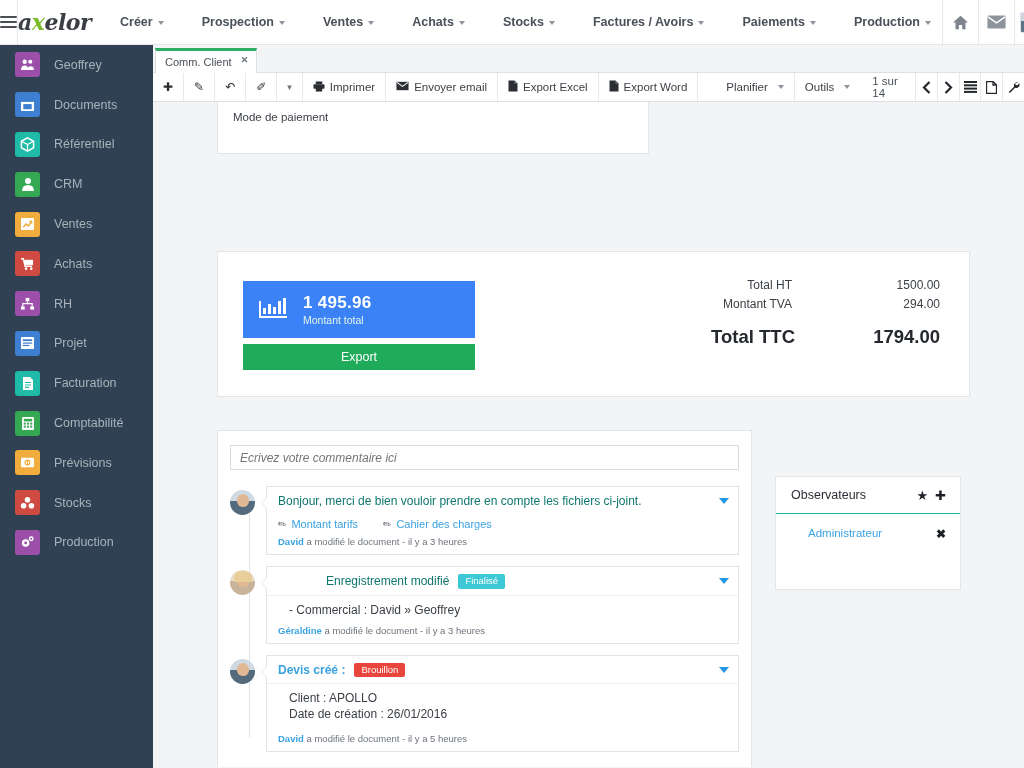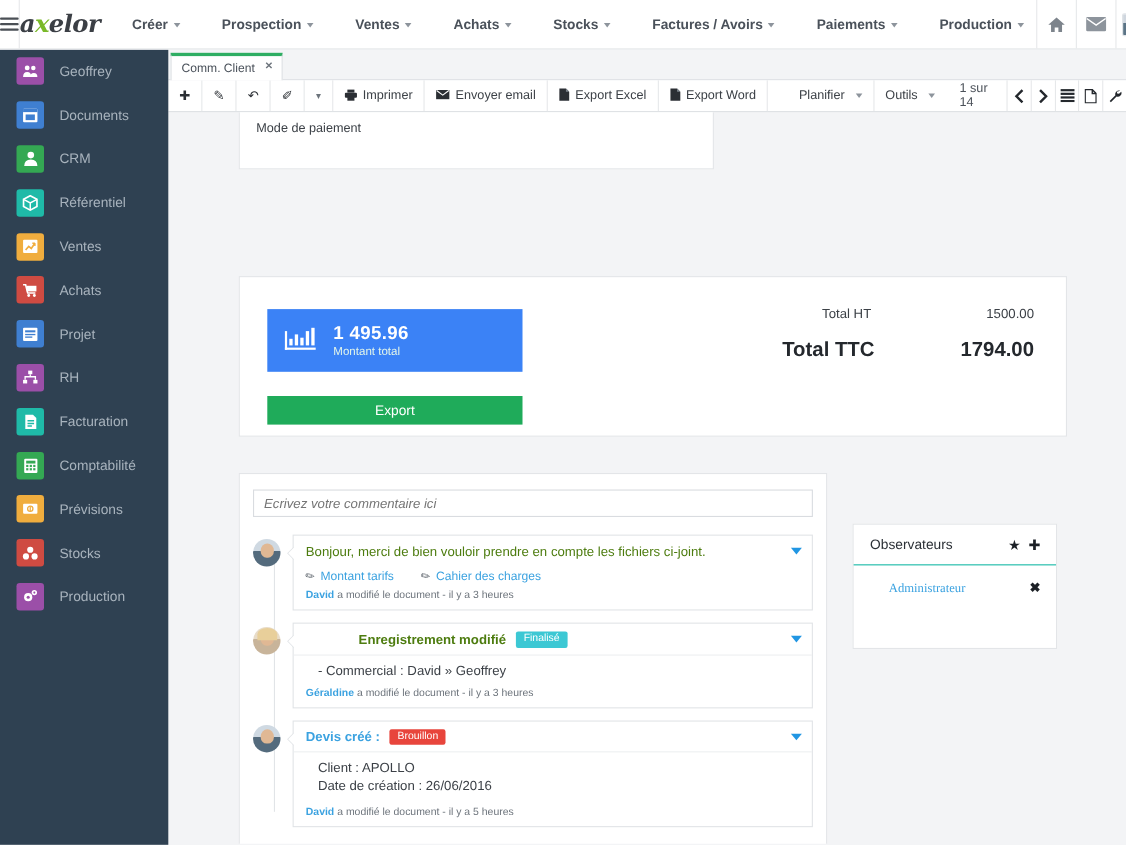--- a/index.html
+++ b/index.html
@@ -122,21 +122,21 @@
     background: #3b82f6; display: flex; align-items: center; gap: 16px;
     padding-left: 16px; cursor: pointer;
   }
   .kpi-chart { display: flex; align-items: flex-end; gap: 2px; height: 17px; border-bottom: 2px solid #fff; border-left: 2px solid #fff; padding: 0 1px 2px 2px; }
   .kpi-chart i { display: block; width: 3px; background: #fff; }
   .kpi-amount { font-size: 17px; color: #fff; font-weight: bold; letter-spacing: 0.3px; }
   .kpi-sub { font-size: 10.5px; color: #e2f5e9; margin-top: 1px; }
   .export-btn {
     position: absolute; left: 25px; top: 92px; width: 232px; height: 26px;
     background: #1fab5a; color: #fff; font-size: 12.5px;
-    display: flex; align-items: center; justify-content: center; cursor: pointer; margin-top: 16px;
+    display: flex; align-items: center; justify-content: center; cursor: pointer;
   }
   .totals { position: absolute; right: 29px; top: 26px; width: 290px; }
   .trow { display: flex; justify-content: space-between; font-size: 12px; color: #3c4147; margin-bottom: 5px; }
   .trow .tlabel { flex: 1; text-align: right; padding-right: 70px; }
   .trow .tval { width: 78px; text-align: right; }
   .trow.big { margin-top: 15px; font-size: 18.5px; font-weight: bold; color: #24282d; }
   .trow.big .tlabel { padding-right: 45px; }
   .trow.big .tval { width: 100px; }
 
   
@@ -180,22 +180,22 @@
   .bubble::after {
     content: ""; position: absolute; left: -5px; top: 10px;
     width: 0; height: 0; border-top: 6px solid transparent; border-bottom: 6px solid transparent;
     border-right: 6px solid #fff;
   }
   .bub-head {
     padding: 7px 10px 6px 11px; display: flex; align-items: center; gap: 9px;
     position: relative;
   }
   .bub-head.bordered { border-bottom: 1px solid #edeff1; }
-  .bub-title { font-size: 12px; color: #4d7c0f; }
-  .bub-title.bold { font-weight: bold; padding-left: 48px; }
+  .bub-title { font-size: 12px; color: #0f766e; }
+  .bub-title.bold { font-weight: normal; padding-left: 48px; }
   .bub-title.link { color: #3ba2e0; font-weight: bold; }
   .badge { font-size: 9.5px; color: #fff; padding: 2px 7px 3px 7px; border-radius: 2px; line-height: 1; }
   .badge.teal { background: #3cc8d4; }
   .badge.red { background: #e8453c; }
   .bub-caret {
     position: absolute; right: 9px; top: 11px; width: 0; height: 0;
     border-left: 5px solid transparent; border-right: 5px solid transparent;
     border-top: 6px solid #2196e3; cursor: pointer;
   }
   .bub-body { padding: 7px 10px 0 22px; }
@@ -212,23 +212,22 @@
     padding: 0;
   }
   .obs-head {
     height: 37px; display: flex; align-items: center; justify-content: space-between;
     padding: 0 14px 0 15px; border-bottom: 1px solid #14b8a6;
   }
   .obs-title { font-size: 12.5px; color: #2b3036; }
   .obs-acts { display: flex; gap: 7px; align-items: center; }
   .obs-ico { font-size: 13px; color: #1c2026; cursor: pointer; line-height: 1; }
   .obs-row {
-    display: flex; align-items: center; justify-content: space-between;
+    display: flex; align-items: flex-start; justify-content: space-between;
     padding: 13px 14px 0 32px;
-    font-family: Liberation Serif, serif;
   }
   .obs-name { font-size: 11.5px; color: #3ba2e0; cursor: pointer; }
   .obs-x { font-size: 12px; color: #1c2026; font-weight: bold; cursor: pointer; }
 </style>
 </head>
 <body>
 
 <div class="topbar">
   <div class="burger">
     <span class="burger-glyph">
@@ -287,36 +286,36 @@
     <span class="side-ico" style="background:#3f7fd1">
       <svg width="15" height="14" viewBox="0 0 16 15">
           <rect x="1" y="1" width="14" height="13" rx="1" fill="#fff"></rect>
           <rect x="1" y="1" width="14" height="3.2" fill="#3f7fd1"></rect>
           <rect x="3.5" y="6.5" width="9" height="5.5" fill="#3f7fd1"></rect>
         </svg>
     </span>
     <span class="side-label">Documents</span>
   </div>
   <div class="side-item">
+    <span class="side-ico" style="background:#1fbaa8">
+      <svg width="15" height="15" viewBox="0 0 16 16">
+          <path d="M8 1 L14.5 4.5 V11.5 L8 15 L1.5 11.5 V4.5 Z" fill="none" stroke="#fff" stroke-width="1.6"></path>
+          <path d="M1.5 4.5 L8 8 L14.5 4.5 M8 8 V15" stroke="#fff" stroke-width="1.4" fill="none"></path>
+        </svg>
+    </span>
+    <span class="side-label">Référentiel</span>
+  </div>
+  <div class="side-item">
     <span class="side-ico" style="background:#34a853">
       <svg width="14" height="14" viewBox="0 0 14 14">
           <circle cx="7" cy="4" r="3" fill="#fff"></circle>
           <path d="M1 14 Q1 8 7 8 Q13 8 13 14 Z" fill="#fff"></path>
         </svg>
     </span>
     <span class="side-label">CRM</span>
-  </div>
-  <div class="side-item">
-    <span class="side-ico" style="background:#1fbaa8">
-      <svg width="15" height="15" viewBox="0 0 16 16">
-          <path d="M8 1 L14.5 4.5 V11.5 L8 15 L1.5 11.5 V4.5 Z" fill="none" stroke="#fff" stroke-width="1.6"></path>
-          <path d="M1.5 4.5 L8 8 L14.5 4.5 M8 8 V15" stroke="#fff" stroke-width="1.4" fill="none"></path>
-        </svg>
-    </span>
-    <span class="side-label">Référentiel</span>
   </div>
   <div class="side-item">
     <span class="side-ico" style="background:#f0ad3e">
       <svg width="15" height="14" viewBox="0 0 16 15">
           <rect x="1" y="1" width="14" height="13" rx="1" fill="#fff"></rect>
           <path d="M3.5 11 L6.5 7.5 L9 9.5 L12.5 4.5" stroke="#f0ad3e" stroke-width="1.6" fill="none"></path>
           <path d="M12.5 4.5 H10 M12.5 4.5 V7" stroke="#f0ad3e" stroke-width="1.4"></path>
         </svg>
     </span>
     <span class="side-label">Ventes</span>
@@ -326,40 +325,40 @@
       <svg width="15" height="14" viewBox="0 0 16 15">
           <path d="M1 2 H3.5 L5.5 10 H13" stroke="#fff" stroke-width="1.6" fill="none"></path>
           <rect x="4.5" y="3" width="9.5" height="5.5" fill="#fff"></rect>
           <circle cx="6.5" cy="12.5" r="1.4" fill="#fff"></circle>
           <circle cx="12" cy="12.5" r="1.4" fill="#fff"></circle>
         </svg>
     </span>
     <span class="side-label">Achats</span>
   </div>
   <div class="side-item">
+    <span class="side-ico" style="background:#9b4fa8">
+      <svg width="15" height="14" viewBox="0 0 16 15">
+          <rect x="6" y="1" width="4" height="3.5" fill="#fff"></rect>
+          <rect x="1" y="10" width="4" height="3.5" fill="#fff"></rect>
+          <rect x="11" y="10" width="4" height="3.5" fill="#fff"></rect>
+          <path d="M8 4.5 V7 M3 10 V7 H13 V10" stroke="#fff" stroke-width="1.3" fill="none"></path>
+        </svg>
+    </span>
+    <span class="side-label">RH</span>
+  </div>
+  <div class="side-item">
     <span class="side-ico" style="background:#3f7fd1">
       <svg width="15" height="14" viewBox="0 0 16 15">
           <rect x="1" y="1" width="14" height="13" rx="1" fill="#fff"></rect>
           <rect x="3" y="3.5" width="10" height="2" fill="#3f7fd1"></rect>
           <rect x="3" y="7" width="10" height="1.3" fill="#3f7fd1"></rect>
           <rect x="3" y="9.5" width="7" height="1.3" fill="#3f7fd1"></rect>
         </svg>
     </span>
     <span class="side-label">Projet</span>
-  </div>
-  <div class="side-item">
-    <span class="side-ico" style="background:#9b4fa8">
-      <svg width="15" height="14" viewBox="0 0 16 15">
-          <rect x="6" y="1" width="4" height="3.5" fill="#fff"></rect>
-          <rect x="1" y="10" width="4" height="3.5" fill="#fff"></rect>
-          <rect x="11" y="10" width="4" height="3.5" fill="#fff"></rect>
-          <path d="M8 4.5 V7 M3 10 V7 H13 V10" stroke="#fff" stroke-width="1.3" fill="none"></path>
-        </svg>
-    </span>
-    <span class="side-label">RH</span>
   </div>
   <div class="side-item">
     <span class="side-ico" style="background:#1fbaa8">
       <svg width="14" height="15" viewBox="0 0 14 15">
           <path d="M2 1 H9 L12 4 V14 H2 Z" fill="#fff"></path>
           <path d="M4 6.5 H10 M4 9 H10 M4 11.3 H8" stroke="#1fbaa8" stroke-width="1.2"></path>
         </svg>
     </span>
     <span class="side-label">Facturation</span>
   </div>
@@ -537,20 +536,24 @@
           <span class="kpi-amount" style="display:block">1 495.96</span>
           <span class="kpi-sub" style="display:block">Montant total</span>
         </span>
       </div>
       <div class="export-btn">Export</div>
       <div class="totals">
         <div class="trow">
           <span class="tlabel">Total HT</span>
           <span class="tval">1500.00</span>
         </div>
+        <div class="trow">
+          <span class="tlabel">Montant TVA</span>
+          <span class="tval">294.00</span>
+        </div>
         <div class="trow big">
           <span class="tlabel">Total TTC</span>
           <span class="tval">1794.00</span>
         </div>
       </div>
     </div>
 
     <div class="card card-comments">
       <input class="comment-input" type="text" placeholder="Ecrivez votre commentaire ici" style="">
       <div class="timeline">
@@ -599,21 +602,21 @@
         <div class="entry">
           <div class="ava m"></div>
           <div class="bubble">
             <div class="bub-head bordered">
               <span class="bub-title link">Devis créé :</span>
               <span class="badge red">Brouillon</span>
               <span class="bub-caret"></span>
             </div>
             <div class="bub-body">
               <div class="bub-line">Client : APOLLO</div>
-              <div class="bub-line">Date de création : 26/06/2016</div>
+              <div class="bub-line">Date de création : 26/01/2016</div>
             </div>
             <div class="bub-foot" style="padding-top:10px">
               <span class="who">David</span><span> a modifié le document - il y a 5 heures</span>
             </div>
           </div>
         </div>
 
       </div>
     </div>
 

